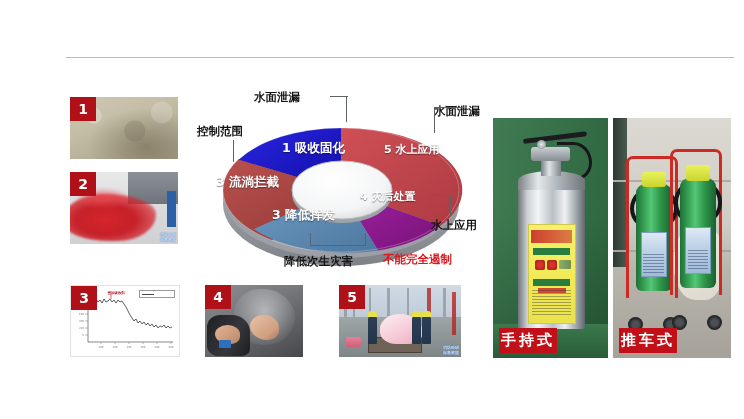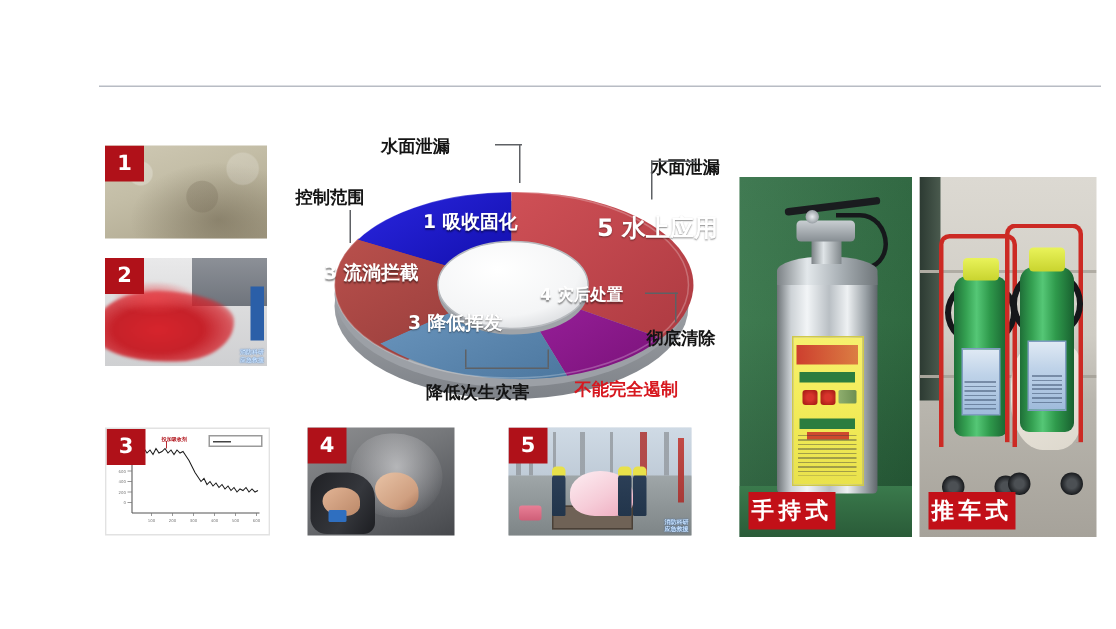--- a/index.html
+++ b/index.html
@@ -161,21 +161,21 @@
   .donut-wrap { position: absolute; left: 196px; top: 84px; width: 290px; height: 200px; }
   .donut-wrap svg { display: block; }
   .donut-label {
     position: absolute; color: #ffffff; font-weight: bold; white-space: nowrap;
     text-shadow: 0 1px 1px rgba(0,0,0,.45);
   }
   #dl1 { left: 86px; top: 56px; font-size: 12.5px; }
   #dl2 { left: 20px; top: 90px; font-size: 12.5px; }
   #dl3 { left: 76px; top: 123px; font-size: 12.5px; }
   #dl4 { left: 164px; top: 105px; font-size: 11px; }
-  #dl5 { left: 202px; top: 58px; font-size: 16px; }
+  #dl5 { left: 188px; top: 58px; font-size: 11px; }
 
   .callout {
     position: absolute; font-size: 11.5px; font-weight: bold; color: #141414;
     white-space: nowrap;
   }
   .callout.red { color: #d71920; }
 
   #co-top     { left: 254px; top: 90px; }
   #co-left    { left: 197px; top: 124px; }
   #co-right   { left: 434px; top: 104px; }
@@ -449,21 +449,21 @@
   <div class="leader" style="left:330px; top:96px; width:18px; height:1.4px;"></div>
   <div class="leader" style="left:346px; top:96px; width:1.4px; height:26px;"></div>
 
   <div class="callout" id="co-left">控制范围</div>
   <div class="leader" style="left:233px; top:140px; width:1.4px; height:22px;"></div>
 
   <div class="callout" id="co-right">水面泄漏</div>
   <div class="leader" style="left:434px; top:107px; width:30px; height:1.4px;"></div>
   <div class="leader" style="left:434px; top:107px; width:1.4px; height:26px;"></div>
 
-  <div class="callout" id="co-clean">彻底清除</div>
+  <div class="callout" id="co-clean">水上应用</div>
   <div class="leader" style="left:430px; top:195px; width:22px; height:1.4px;"></div>
   <div class="leader" style="left:450px; top:195px; width:1.4px; height:20px;"></div>
 
   <div class="callout" id="co-bottom">降低次生灾害</div>
   <div class="leader" style="left:310px; top:245px; width:56px; height:1.4px;"></div>
   <div class="leader" style="left:310px; top:233px; width:1.4px; height:12px;"></div>
   <div class="leader" style="left:365px; top:233px; width:1.4px; height:12px;"></div>
 
   <div class="callout red" id="co-nofull">不能完全遏制</div>
 

